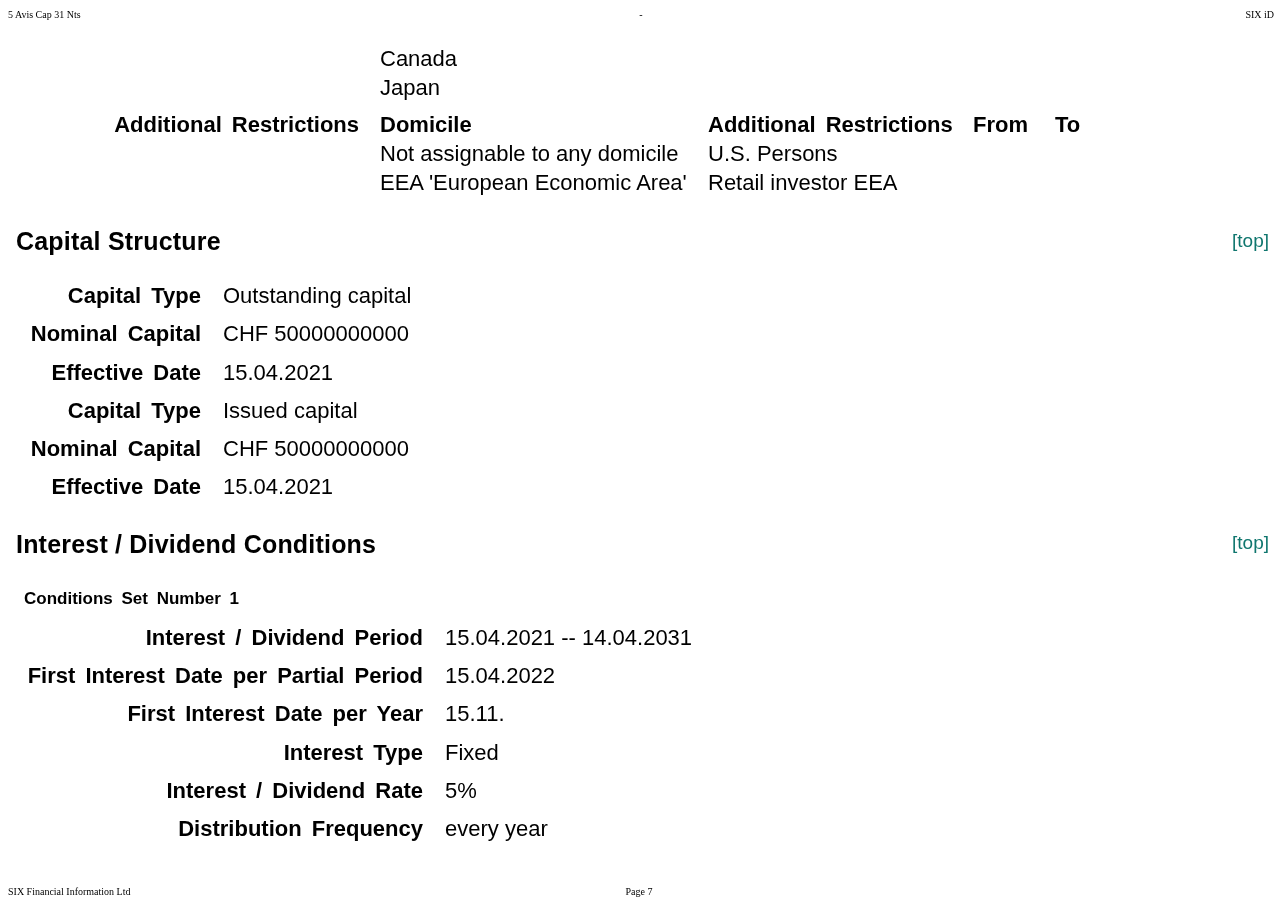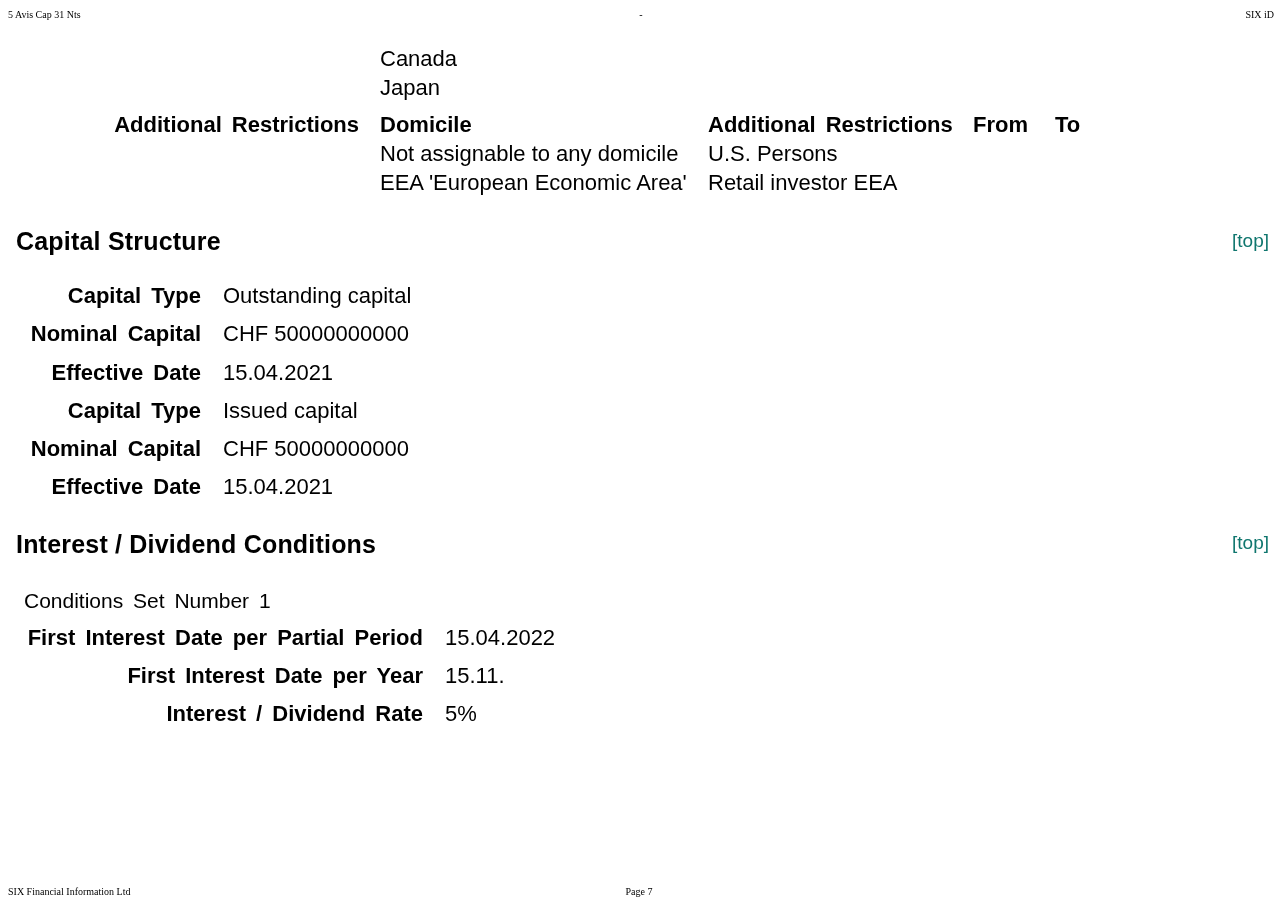--- a/index.html
+++ b/index.html
@@ -28,21 +28,21 @@
 
   .kvrows { left:16px; width:1180px; }
   .kvrow { display:flex; align-items:flex-start; }
   .kvrow .lbl { text-align:right; font-weight:bold; word-spacing:4px; flex:none; }
   .kvrow .val { margin-left:22px; flex:none; }
   .cap .kvrow { height:38.3px; }
   .cap .lbl { width:185px; }
   .int .kvrow { height:38.2px; }
   .int .lbl { width:407px; }
 
-  .subhead { font-size:21px; font-weight:normal; word-spacing:4px; }
+  .subhead { font-size:17px; font-weight:bold; word-spacing:4px; }
 </style>
 </head>
 <body>
 
 <header class="abs hdr meta">
   <span>5 Avis Cap 31 Nts</span>
   <span class="c">-</span>
   <span class="r">SIX iD</span>
 </header>
 
@@ -100,29 +100,41 @@
   </div>
 </div>
 
 <h1 class="abs sect-title" style="left:16px; top:530px;">Interest / Dividend Conditions</h1>
 <a class="abs toplink" style="right:13px; top:532px;" href="#">[top]</a>
 
 <div class="abs subhead" style="left:24px; top:589px;">Conditions Set Number 1</div>
 
 <div class="abs kvrows int" style="top:627px;">
   <div class="kvrow t">
+    <span class="lbl">Interest / Dividend Period</span>
+    <span class="val">15.04.2021 -- 14.04.2031</span>
+  </div>
+  <div class="kvrow t">
     <span class="lbl">First Interest Date per Partial Period</span>
     <span class="val">15.04.2022</span>
   </div>
   <div class="kvrow t">
     <span class="lbl">First Interest Date per Year</span>
     <span class="val">15.11.</span>
   </div>
   <div class="kvrow t">
+    <span class="lbl">Interest Type</span>
+    <span class="val">Fixed</span>
+  </div>
+  <div class="kvrow t">
     <span class="lbl">Interest / Dividend Rate</span>
     <span class="val">5%</span>
+  </div>
+  <div class="kvrow t">
+    <span class="lbl">Distribution Frequency</span>
+    <span class="val">every year</span>
   </div>
 </div>
 
 <footer class="abs ftr meta">
   <span>SIX Financial Information Ltd</span>
   <span class="c">Page 7</span>
 </footer>
 
 </body></html>

